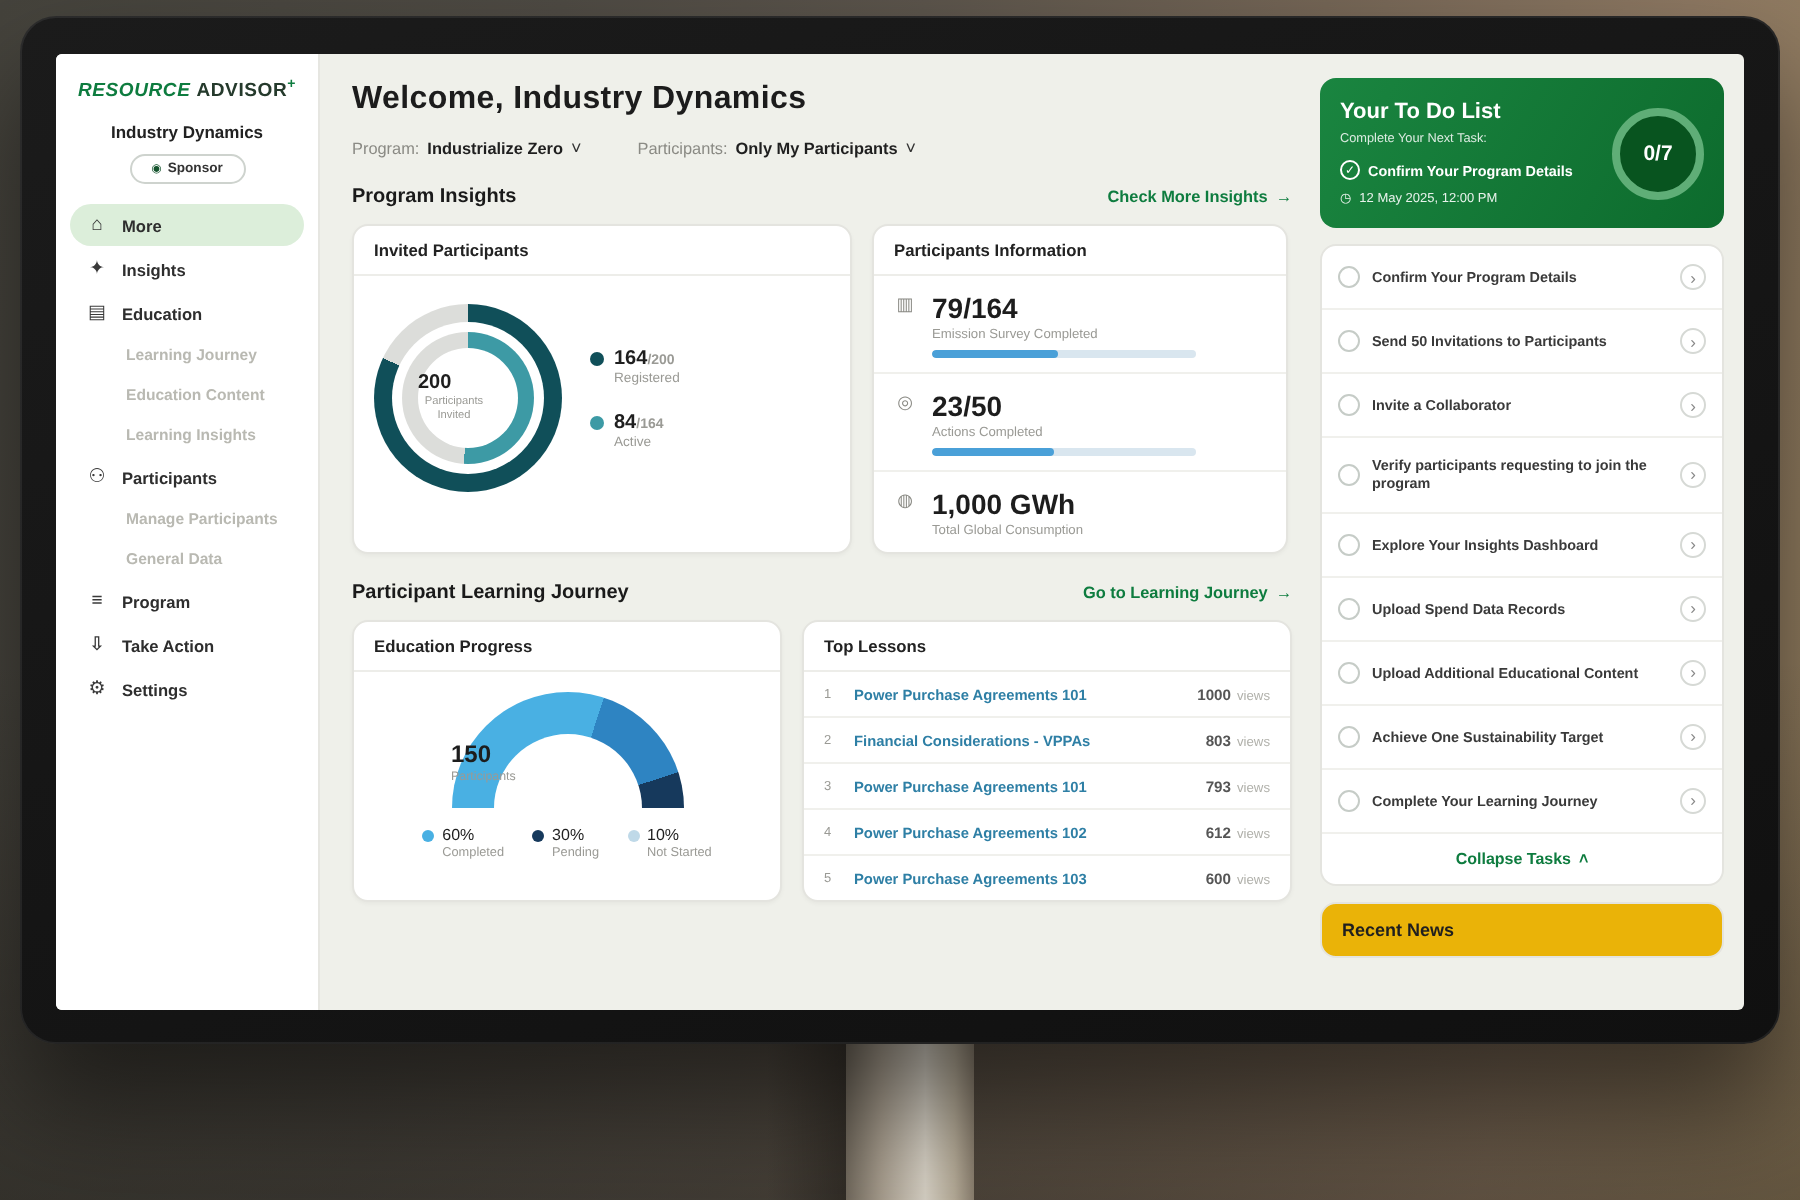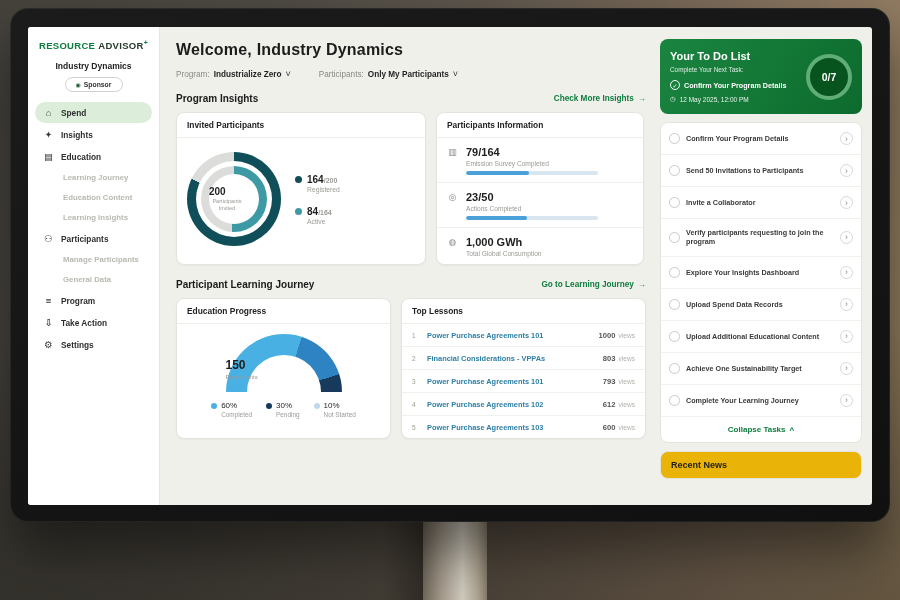--- a/index.html
+++ b/index.html
@@ -23,21 +23,21 @@
   .stand-shadow { position:absolute; left:383px; top:521px; width:40px; height:79px;
     background:linear-gradient(90deg,rgba(0,0,0,0),rgba(0,0,0,0.30)); }
 
   
   .screen { display:flex; width:844px; height:478px; background:#eff0ea;
     border-radius:3px; overflow:hidden; color:#333; }
 
   
   .sidebar { width:132px; flex-shrink:0; background:#fff; border-right:1px solid #e6e6e1; padding-top:12px; }
   .logo { text-align:center; font-size:9.5px; font-weight:bold; letter-spacing:.3px; white-space:nowrap; }
-  .logo-r { color:#0E7C3F; }
+  .logo-r { color:#0E7C3F;font-style:italic; }
   .logo-a { color:#253a2c; margin-left:3px; }
   .logo-plus { color:#0E7C3F; font-size:7px; vertical-align:super; }
   .org { text-align:center; font-size:8.5px; font-weight:bold; color:#222; margin-top:10px; }
   .badge { margin:6px auto 10px; width:58px; display:flex; align-items:center; justify-content:center; gap:3px;
     border:1px solid #ced3ce; border-radius:10px; padding:3px 0; font-size:6.8px; font-weight:bold; color:#333; cursor:pointer; }
   .badge-ic { font-size:6px; color:#14532d; }
   .nav { margin-top:2px; }
   .nav-item { display:flex; align-items:center; gap:7px; margin:1px 7px; padding:5px 8px;
     border-radius:13px; font-size:8.3px; font-weight:bold; color:#2e2e2e; cursor:pointer; white-space:nowrap; }
   .nav-item.active { background:#dceeda; }
@@ -75,21 +75,21 @@
   .dot { width:7px; height:7px; border-radius:50%; margin-top:2px; flex-shrink:0; background:#888; }
   .leg-val { font-size:10px; font-weight:bold; color:#1f1f1f; }
   .leg-total { font-size:7px; color:#9a9a95; }
   .leg-lbl { font-size:6.8px; color:#9a9a95; margin-top:1px; }
 
   
   .card-info { width:208px; }
   .info-row { display:flex; gap:8px; padding:8px 10px 7px; border-bottom:1px solid #f0f0ec; }
   .info-row:last-child { border-bottom:none; }
   .info-ic { font-size:9px; color:#8a8a84; width:11px; text-align:center; margin-top:1px; }
-  .info-val { font-size:11px; font-weight:bold; color:#1d1d1d; }
+  .info-val { font-size:14px; font-weight:bold; color:#1d1d1d; }
   .info-lbl { font-size:6.6px; color:#9a9a95; margin-top:2px; }
   .bar { width:132px; height:4px; border-radius:2px; background:#d9e6ef; margin-top:4px; overflow:hidden; }
   .bar-fill { height:100%; border-radius:2px; background:#4AA0D8; }
 
   
   .card-edu { width:215px; }
   .gauge { position:relative; width:116px; height:58px; margin:10px auto 0; overflow:hidden; }
   .gauge-arc { position:absolute; left:0; top:0; width:116px; height:116px; border-radius:50%; }
   .gauge-hole { position:absolute; left:21px; top:21px; width:74px; height:74px; border-radius:50%; background:#fff; }
   .gauge-center { position:absolute; left:0; right:0; top:24px; text-align:left; }
@@ -148,21 +148,21 @@
           <span class="logo-r">RESOURCE</span><span class="logo-a"><span>ADVISOR</span><span class="logo-plus">+</span></span>
         </div>
         <div class="org">Industry Dynamics</div>
         <div class="badge">
           <span class="badge-ic">◉</span>
           <span>Sponsor</span>
         </div>
         <nav class="nav">
           <div class="nav-item active">
             <span class="nav-ic">⌂</span>
-            <span>Spend</span>
+            <span>More</span>
           </div>
           <div class="nav-item">
             <span class="nav-ic">✦</span>
             <span>Insights</span>
           </div>
           <div class="nav-item">
             <span class="nav-ic">▤</span>
             <span>Education</span>
           </div>
           <div class="nav-item sub">

